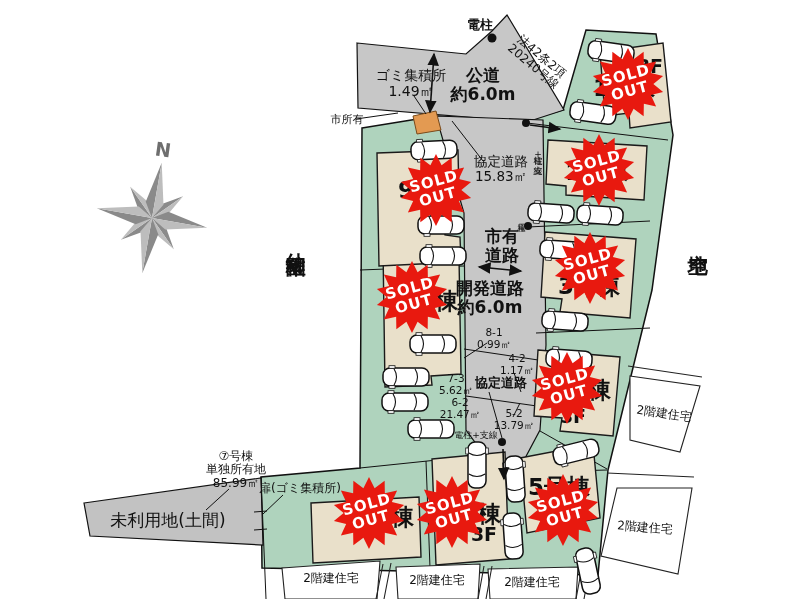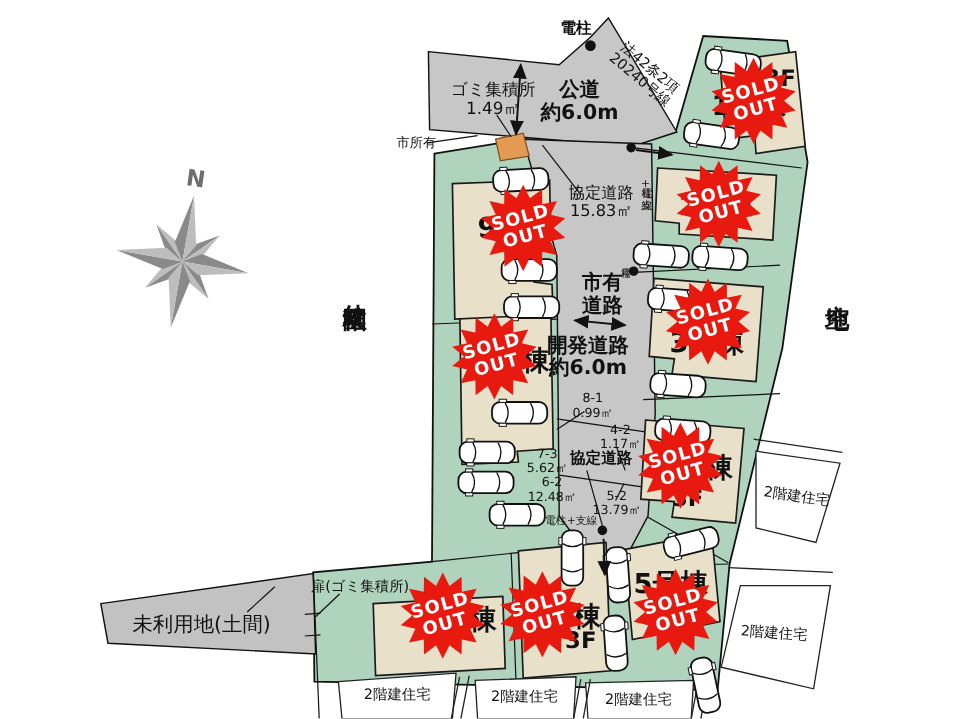--- a/index.html
+++ b/index.html
@@ -306,27 +306,32 @@
     <span class="ln">4-2</span>
       <span class="ln">1.17㎡</span>
   </div>
   <div class="lbl" style="left:456px;top:385px;font-size:10.5px">
     <span class="ln">7-3</span>
       <span class="ln">5.62㎡</span>
   </div>
   <div class="lbl b" style="left:501px;top:383px;font-size:13px">協定道路</div>
   <div class="lbl" style="left:460px;top:409px;font-size:10.5px">
     <span class="ln">6-2</span>
-      <span class="ln">12.48㎡</span>
+      <span class="ln">21.47㎡</span>
   </div>
   <div class="lbl" style="left:514px;top:420px;font-size:10.5px">
     <span class="ln">5-2</span>
       <span class="ln">13.79㎡</span>
   </div>
   <div class="lbl" style="left:476px;top:435px;font-size:9px">電柱+支線</div>
+  <div class="lbl" style="left:236px;top:470px;font-size:12px">
+    <span class="ln">⑦号棟</span>
+      <span class="ln">単独所有地</span>
+      <span class="ln">85.99㎡</span>
+  </div>
   <div class="lbl" style="left:300px;top:489px;font-size:12px">扉(ゴミ集積所)</div>
   <div class="lbl" style="left:168px;top:521px;font-size:17px">未利用地(土間)</div>
   <div class="lbl b vert" style="left:296px;top:240px;font-size:20px;transform:translate(-50%,-50%)">幼稚園</div>
   <div class="lbl b vert" style="left:698px;top:240px;font-size:20px;transform:translate(-50%,-50%)">空地</div>
   <div class="lbl" style="left:331px;top:579px;font-size:12px">2階建住宅</div>
   <div class="lbl" style="left:437px;top:581px;font-size:12px">2階建住宅</div>
   <div class="lbl" style="left:532px;top:583px;font-size:12px">2階建住宅</div>
   <div class="lbl" style="left:664px;top:414px;font-size:12px;transform:translate(-50%,-50%) rotate(8deg)">2階建住宅</div>
   <div class="lbl" style="left:645px;top:528px;font-size:12px;transform:translate(-50%,-50%) rotate(4deg)">2階建住宅</div>
 

